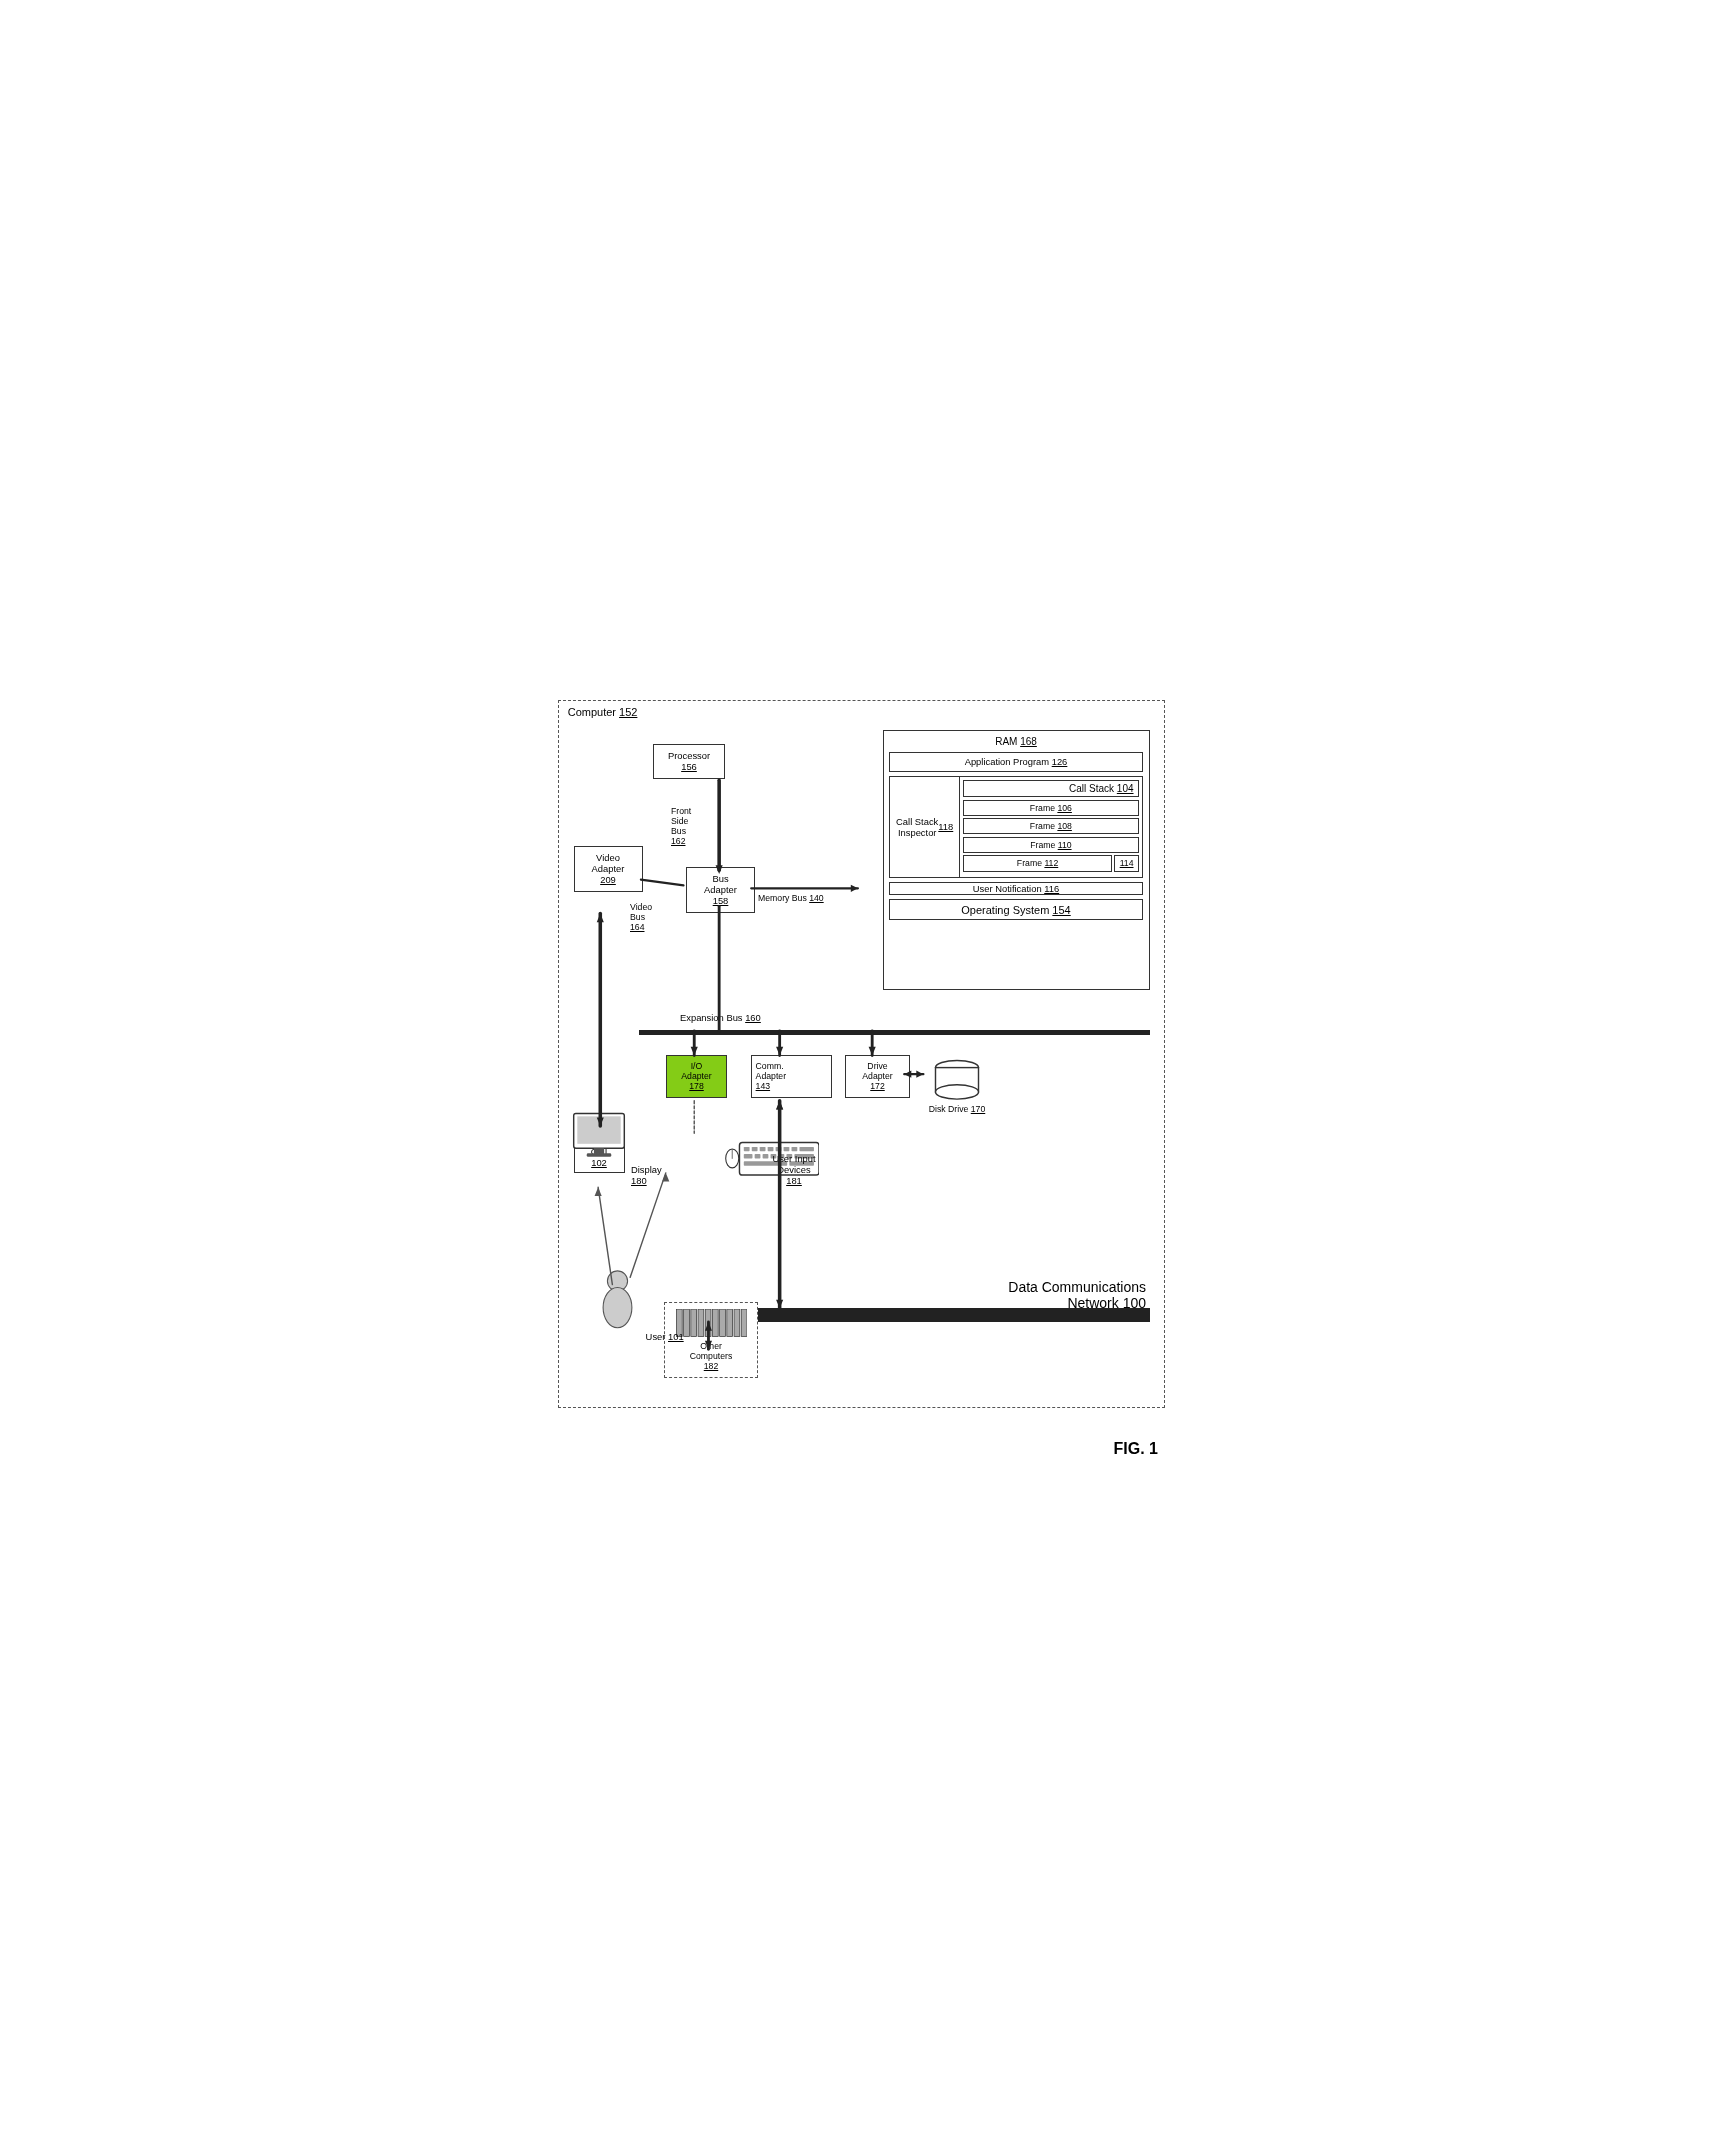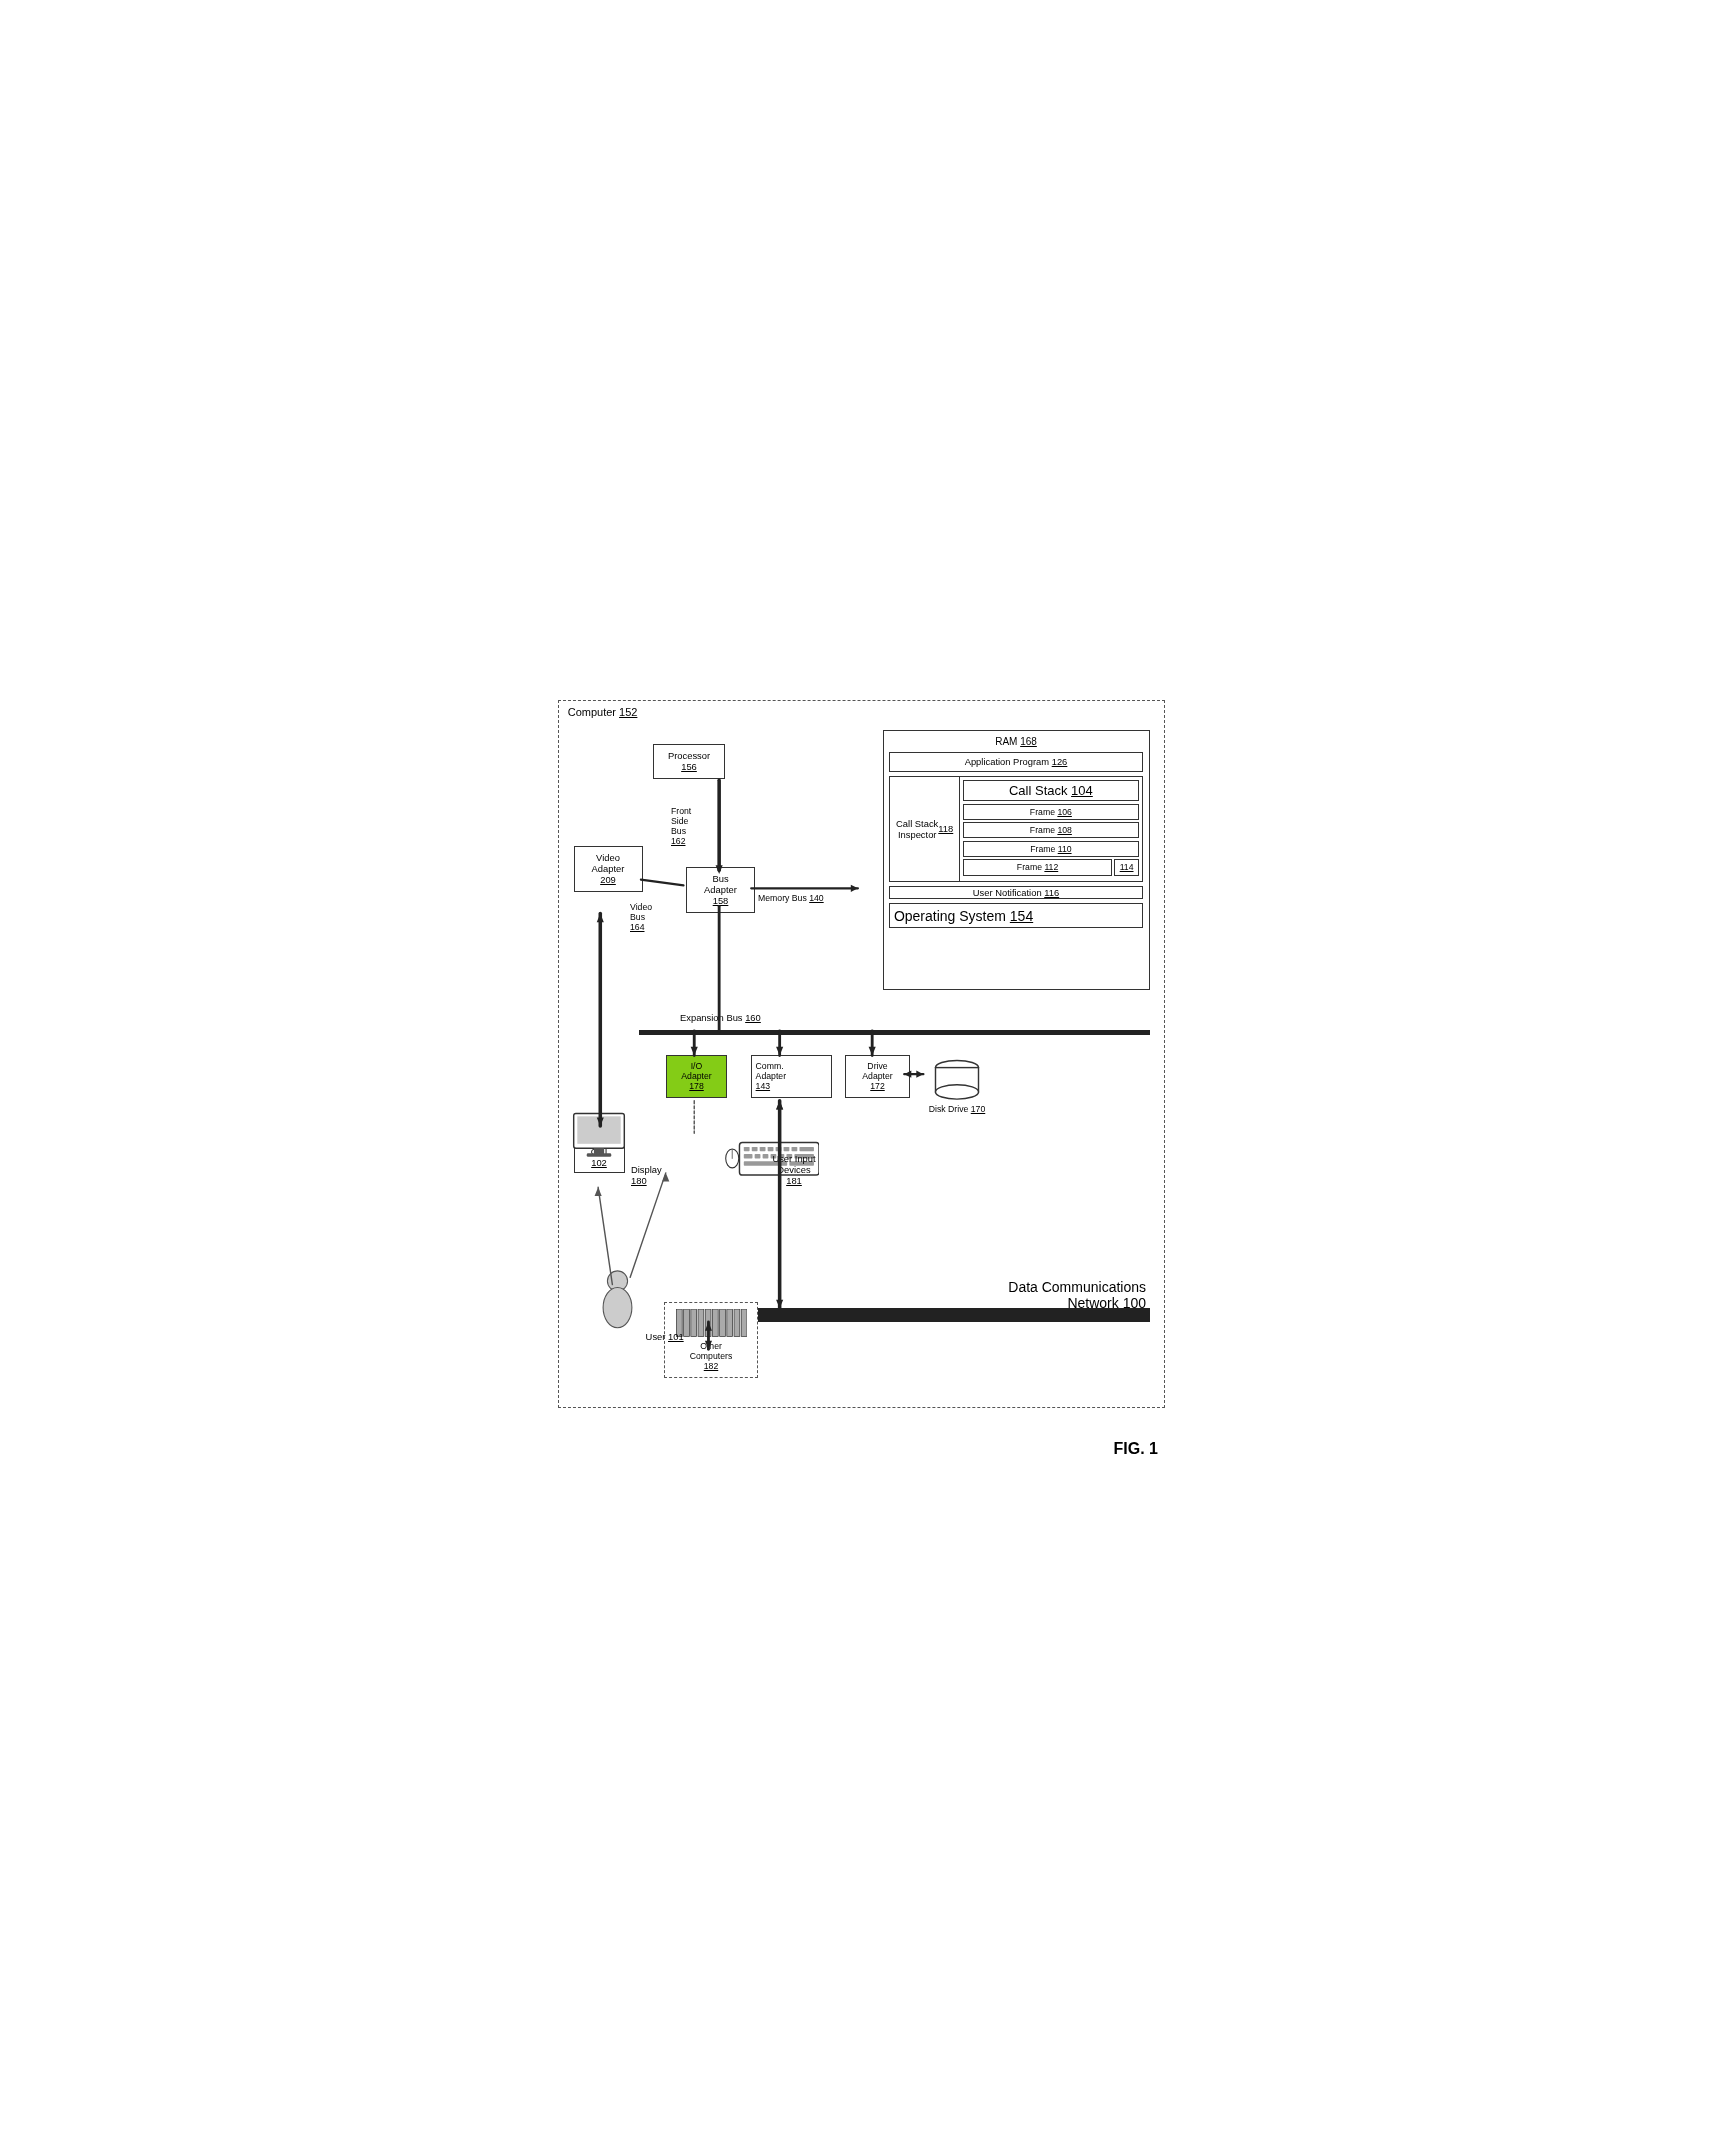--- a/index.html
+++ b/index.html
@@ -82,22 +82,22 @@
       border-right: 1.4px solid #333;
     }
     .call-stack-area {
       flex: 1;
       padding: 2.9px;
     }
     .call-stack-inner {
       border: 1.4px solid #333;
       margin-bottom: 2.2px;
       padding: 2.2px 4.3px;
-      font-size: 13px;
-      text-align: center;
+      font-size: 10px;
+      text-align: right;
     }
     .frame-row {
       display: flex;
       align-items: stretch;
       margin-bottom: 2.2px;
     }
     .frame-box {
       border: 1.4px solid #333;
       padding: 2.2px 4.3px;
       font-size: 8.7px;
@@ -114,22 +114,22 @@
     }
     .user-notif-box {
       border: 1.4px solid #333;
       text-align: center;
       font-size: 9.4px;
       padding: 0;
       margin-bottom: 4.3px;
     }
     .os-box {
       border: 1.4px solid #333;
-      text-align: left;
-      font-size: 14px;
+      text-align: center;
+      font-size: 11px;
       padding: 3.6px;
     }
 
     
     .diagram-svg {
       position: absolute;
       top: 0; left: 0;
       width: 100%;
       height: 100%;
       pointer-events: none;

